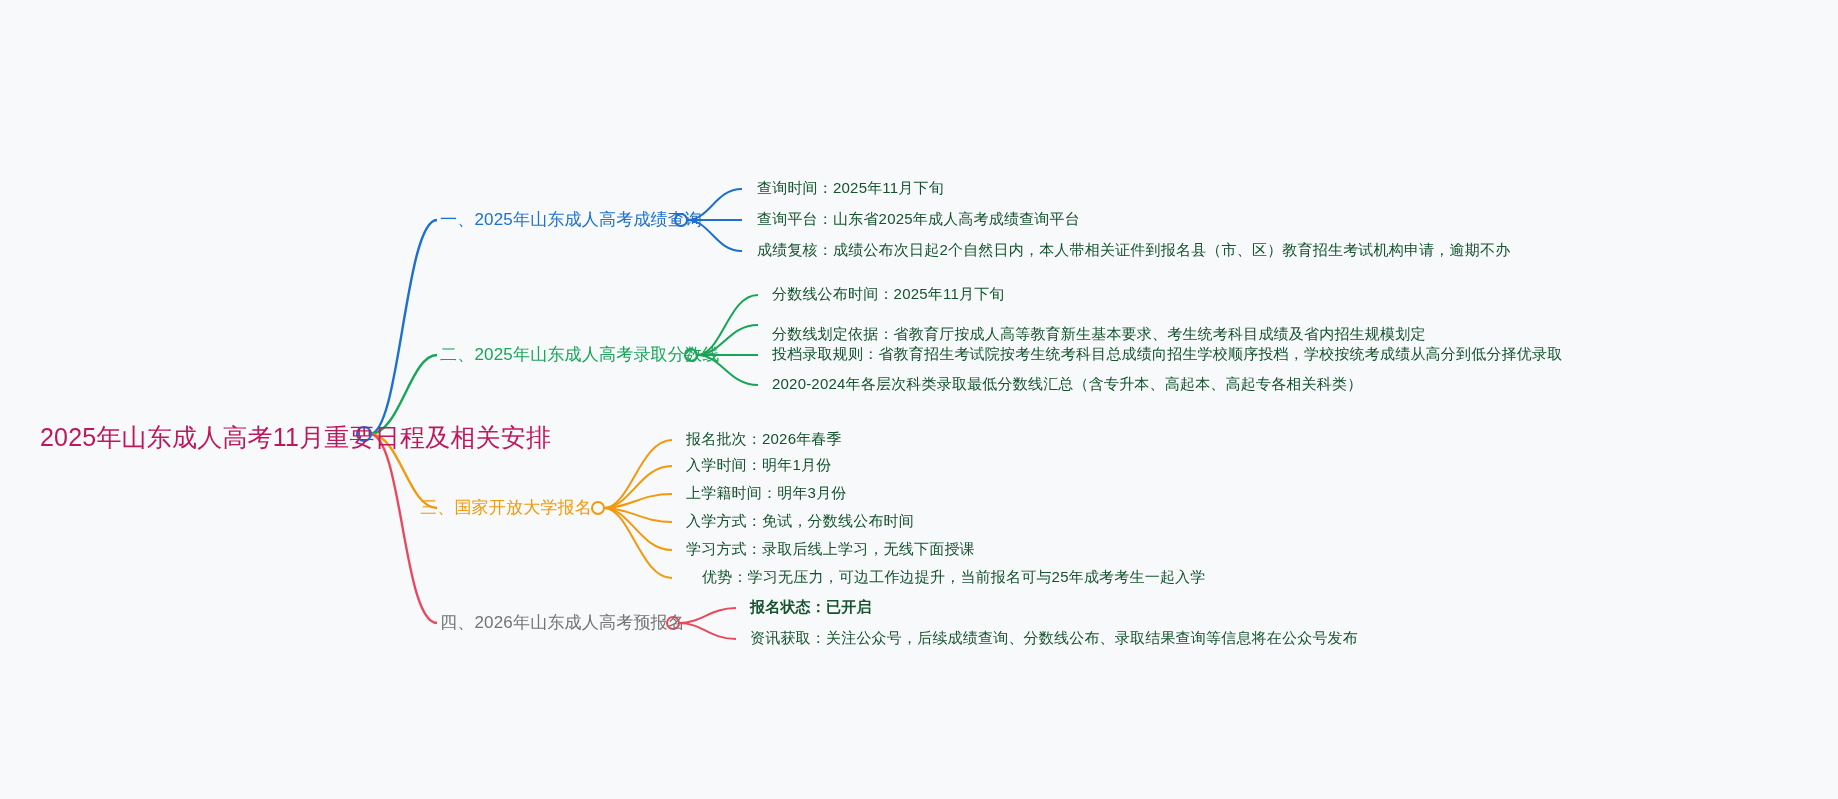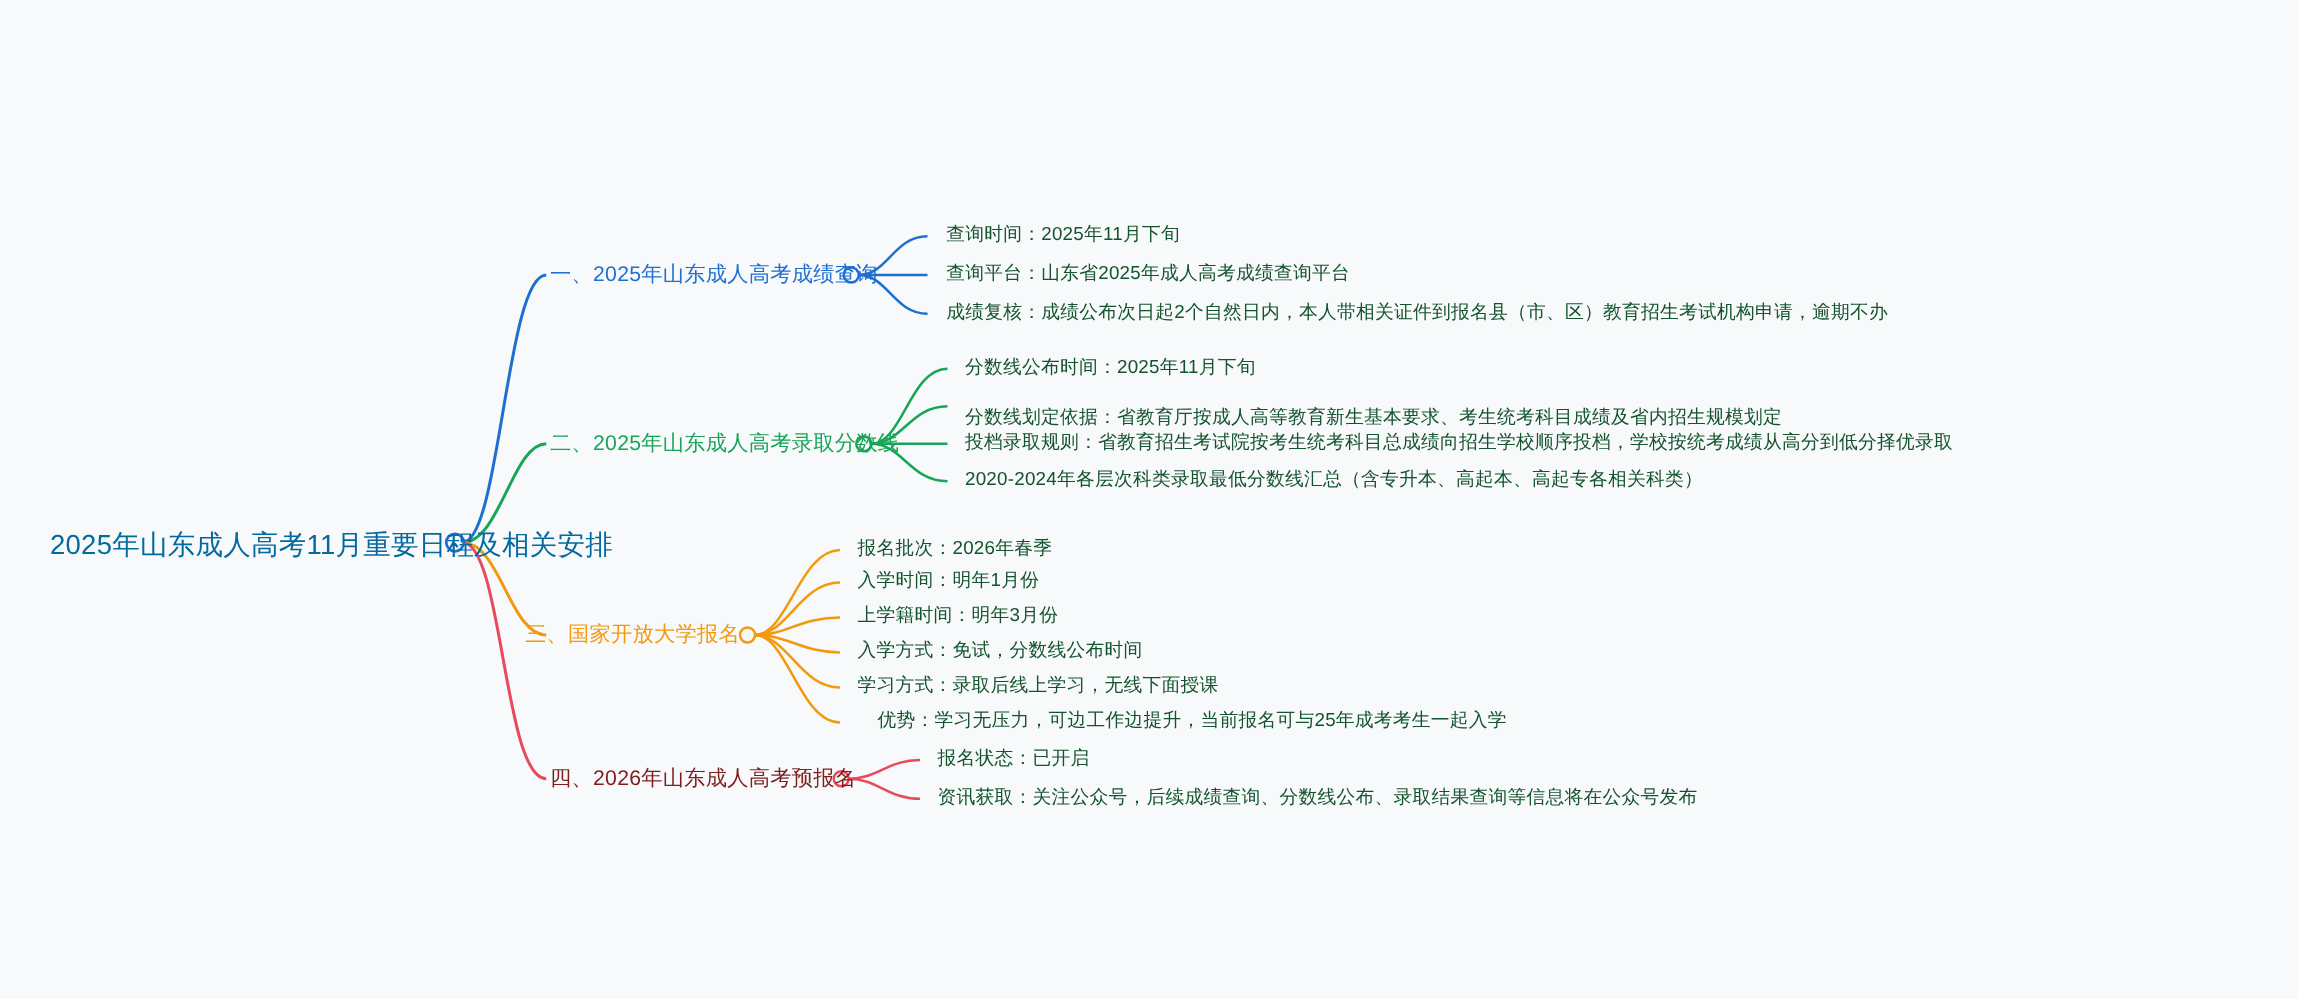--- a/index.html
+++ b/index.html
@@ -26,37 +26,37 @@
     width: 1838px;
     height: 799px;
     pointer-events: none;
   }
   .node {
     position: absolute;
     white-space: nowrap;
     line-height: 1.15;
   }
   .node-root {
-    font-size: 22px;
-    color: #0369a1;
+    font-size: 25px;
+    color: #be185d;
     letter-spacing: 0.2px;
   }
   .node-l1 {
     font-size: 17px;
     letter-spacing: 0.2px;
   }
   .node-l2 {
     font-size: 15px;
     color: #14532d;
     letter-spacing: 0.2px;
   }
   .c-blue   { color: #1d6fd0; }
   .c-green  { color: #18a558; }
   .c-orange { color: #f2990d; }
-  .c-red    { color: #7f1d1d; }
+  .c-red    { color: #737373; }
 </style>
 </head>
 <body>
 
 <div id="mindmap-root">
 
   <svg class="connectors" viewBox="0 0 1838 799">
 
     <path d="M 370 434 C 400 434, 405 220, 437 220" fill="none" stroke="#1d6fd0" stroke-width="2.4"></path>
 
@@ -107,16 +107,16 @@
 
   <div class="node node-l1 c-orange" style="left:420px; top:498px;">三、国家开放大学报名</div>
   <div class="node node-l2" style="left:686px; top:430px;">报名批次：2026年春季</div>
   <div class="node node-l2" style="left:686px; top:456px;">入学时间：明年1月份</div>
   <div class="node node-l2" style="left:686px; top:484px;">上学籍时间：明年3月份</div>
   <div class="node node-l2" style="left:686px; top:512px;">入学方式：免试，分数线公布时间</div>
   <div class="node node-l2" style="left:686px; top:540px;">学习方式：录取后线上学习，无线下面授课</div>
   <div class="node node-l2" style="left:702px; top:568px;">优势：学习无压力，可边工作边提升，当前报名可与25年成考考生一起入学</div>
 
   <div class="node node-l1 c-red" style="left:440px; top:613px;">四、2026年山东成人高考预报名</div>
-  <div class="node node-l2" style="left:750px; top:598px;">报名状态：已开启</div>
+  <div class="node node-l2" style="left:750px; top:598px;font-weight:bold;">报名状态：已开启</div>
   <div class="node node-l2" style="left:750px; top:629px;">资讯获取：关注公众号，后续成绩查询、分数线公布、录取结果查询等信息将在公众号发布</div>
 
 </div>
 
 </body></html>

